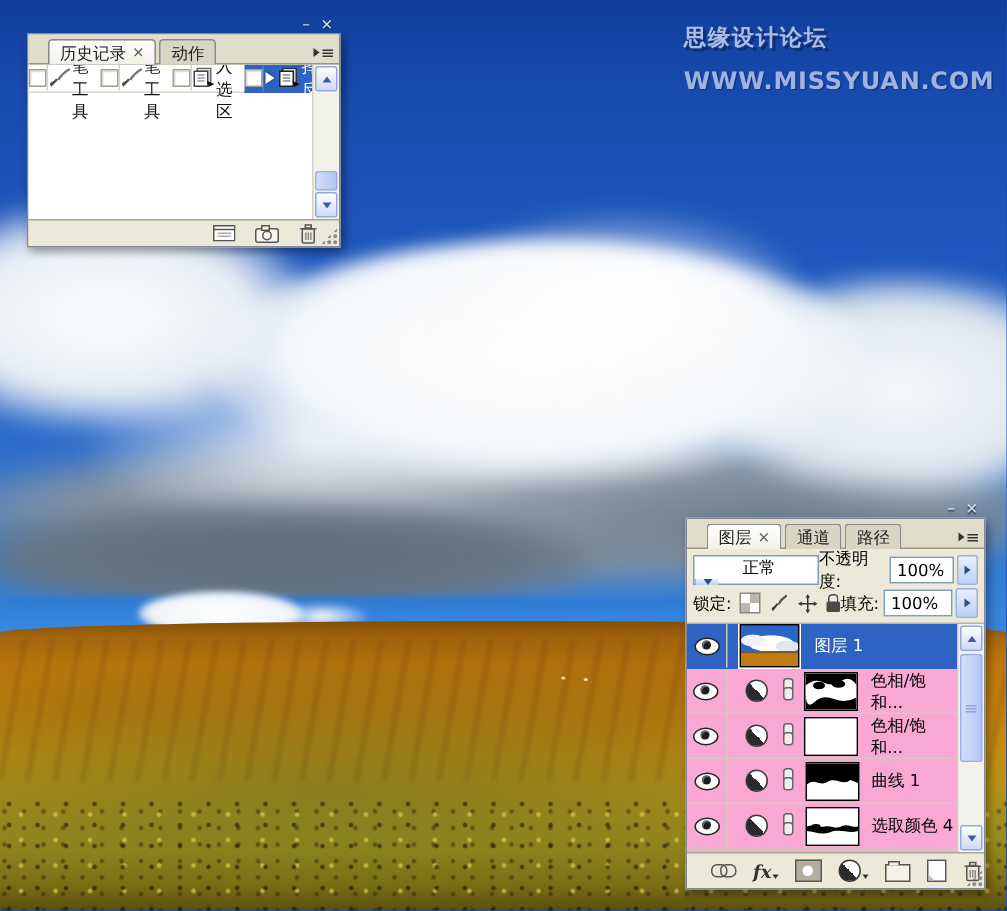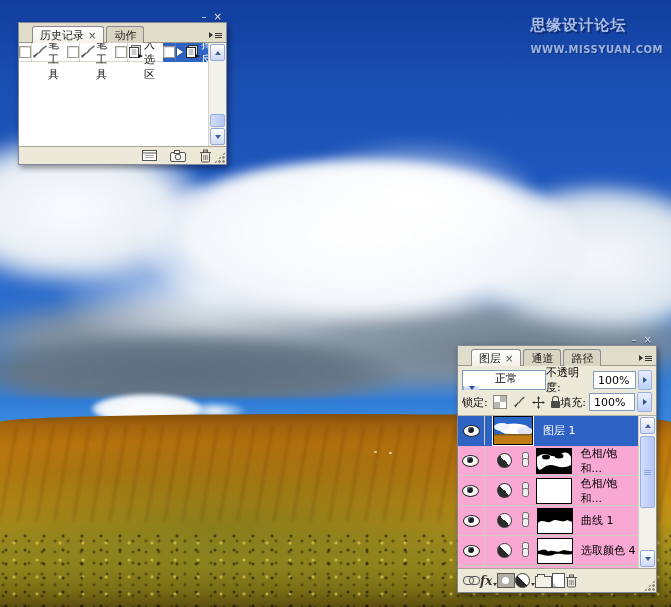--- a/index.html
+++ b/index.html
@@ -38,21 +38,21 @@
         radial-gradient(circle 1px at 6px 4px,rgba(0,0,0,.5) 1px,transparent 2px),
         radial-gradient(circle 1px at 14px 11px,rgba(255,225,95,.55) 1px,transparent 2px),
         radial-gradient(circle 1px at 3px 9px,rgba(40,25,0,.45) 1px,transparent 2px);
       background-size:19px 14px,23px 17px,13px 11px;}
   .dot{position:absolute;width:3px;height:2px;background:#e8d9a8;border-radius:50%;}
 
   
   .watermark{position:absolute;top:16px;right:8px;display:flex;gap:9px;align-items:baseline;flex-direction:column;}
   .wm-cn{font-size:15px;font-weight:bold;letter-spacing:1px;color:#a9bde8;
          text-shadow:1px 1px 0 #12357e,2px 2px 0 rgba(8,25,70,.55);}
-  .wm-en{font-size:10px;font-weight:bold;color:#9db3e0;letter-spacing:.5px;
+  .wm-en{font-size:16px;font-weight:bold;color:#9db3e0;letter-spacing:.5px;
          text-shadow:1px 1px 0 #12357e;}
 
   
   .panel{position:absolute;}
   .win-btns{position:absolute;top:-1px;right:5px;display:flex;gap:7px;z-index:5;
             color:#e3e7f0;font-size:10px;line-height:9px;text-shadow:0 1px 1px #1a2a55;cursor:default;}
   .panel-body{position:absolute;left:0;right:0;top:9px;bottom:0;background:#ece9d8;
             border:1px solid #84889a;box-shadow:2px 3px 6px rgba(0,0,0,.4);
             display:flex;flex-direction:column;}
   .tabs{height:19px;display:flex;align-items:flex-end;padding:0 4px 0 13px;
@@ -138,21 +138,21 @@
   .adjc{width:13px;height:13px;border-radius:50%;border:1px solid #3a3a3a;margin-left:12px;
         background:linear-gradient(225deg,#ffffff 0 50%,#2a2a2a 50%);}
   .chain{width:9px;height:17px;position:relative;margin-left:9px;}
   .chain::before,.chain::after{content:'';position:absolute;left:1px;width:5px;height:7px;
         border:1.5px solid #666;border-radius:2.5px;background:#eee;}
   .chain::before{top:0;}
   .chain::after{top:6px;}
   .lmask{margin-left:7px;width:34px;height:24px;border:1px solid #000;line-height:0;background:#fff;}
   .aname{margin-left:8px;}
 
-  .lbar{height:23px;padding-left:5px;}
+  .lbar{height:23px;gap:11px;padding-left:16px;}
   .linkicn{width:17px;height:9px;position:relative;}
   .linkicn::before,.linkicn::after{content:'';position:absolute;top:0;width:9px;height:7px;
         border:1.5px solid #555;border-radius:4px;}
   .linkicn::before{left:0;}
   .linkicn::after{left:6px;}
   .fx{font-family:"DejaVu Serif","Liberation Serif",serif;font-style:italic;font-weight:bold;font-size:12px;color:#333;}
   .dropmark{width:0;height:0;border-left:2.5px solid transparent;border-right:2.5px solid transparent;
         border-top:3px solid #333;margin-left:1px;align-self:flex-end;margin-bottom:2px;}
   .amask{width:16px;height:13px;background:#b0aea2;border:1px solid #5a5a52;position:relative;}
   .amask::after{content:'';position:absolute;left:4px;top:2.5px;width:7px;height:7px;border-radius:50%;background:#fff;}

